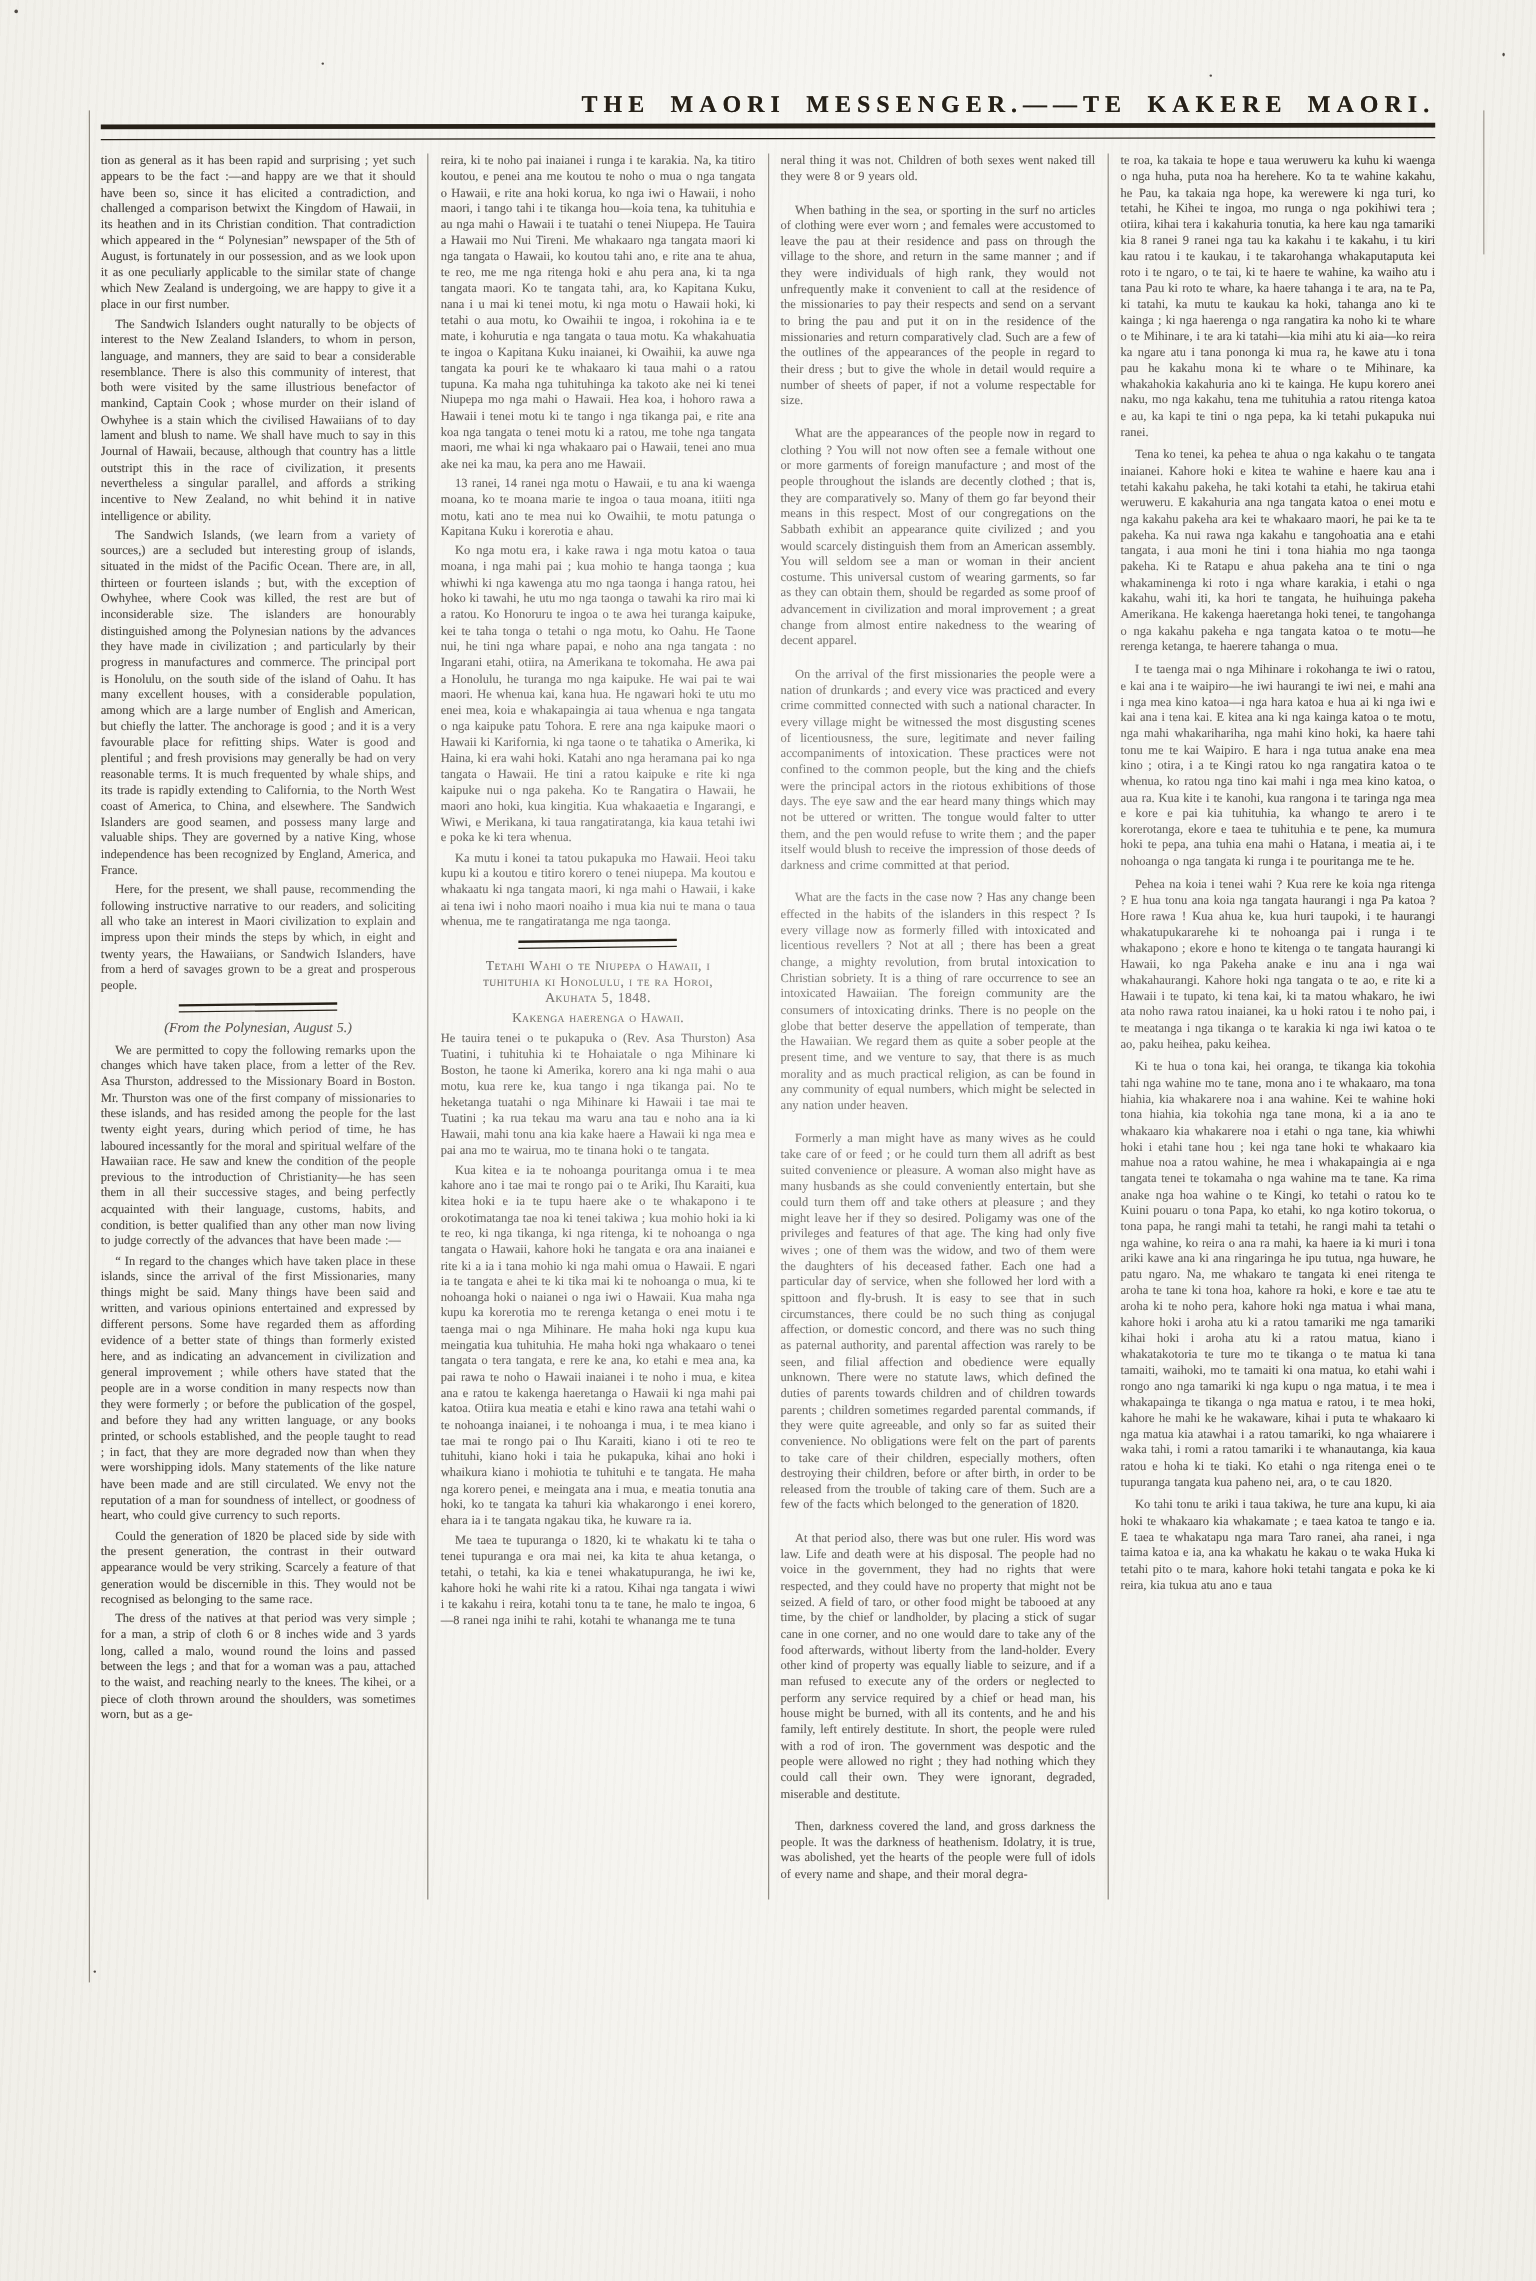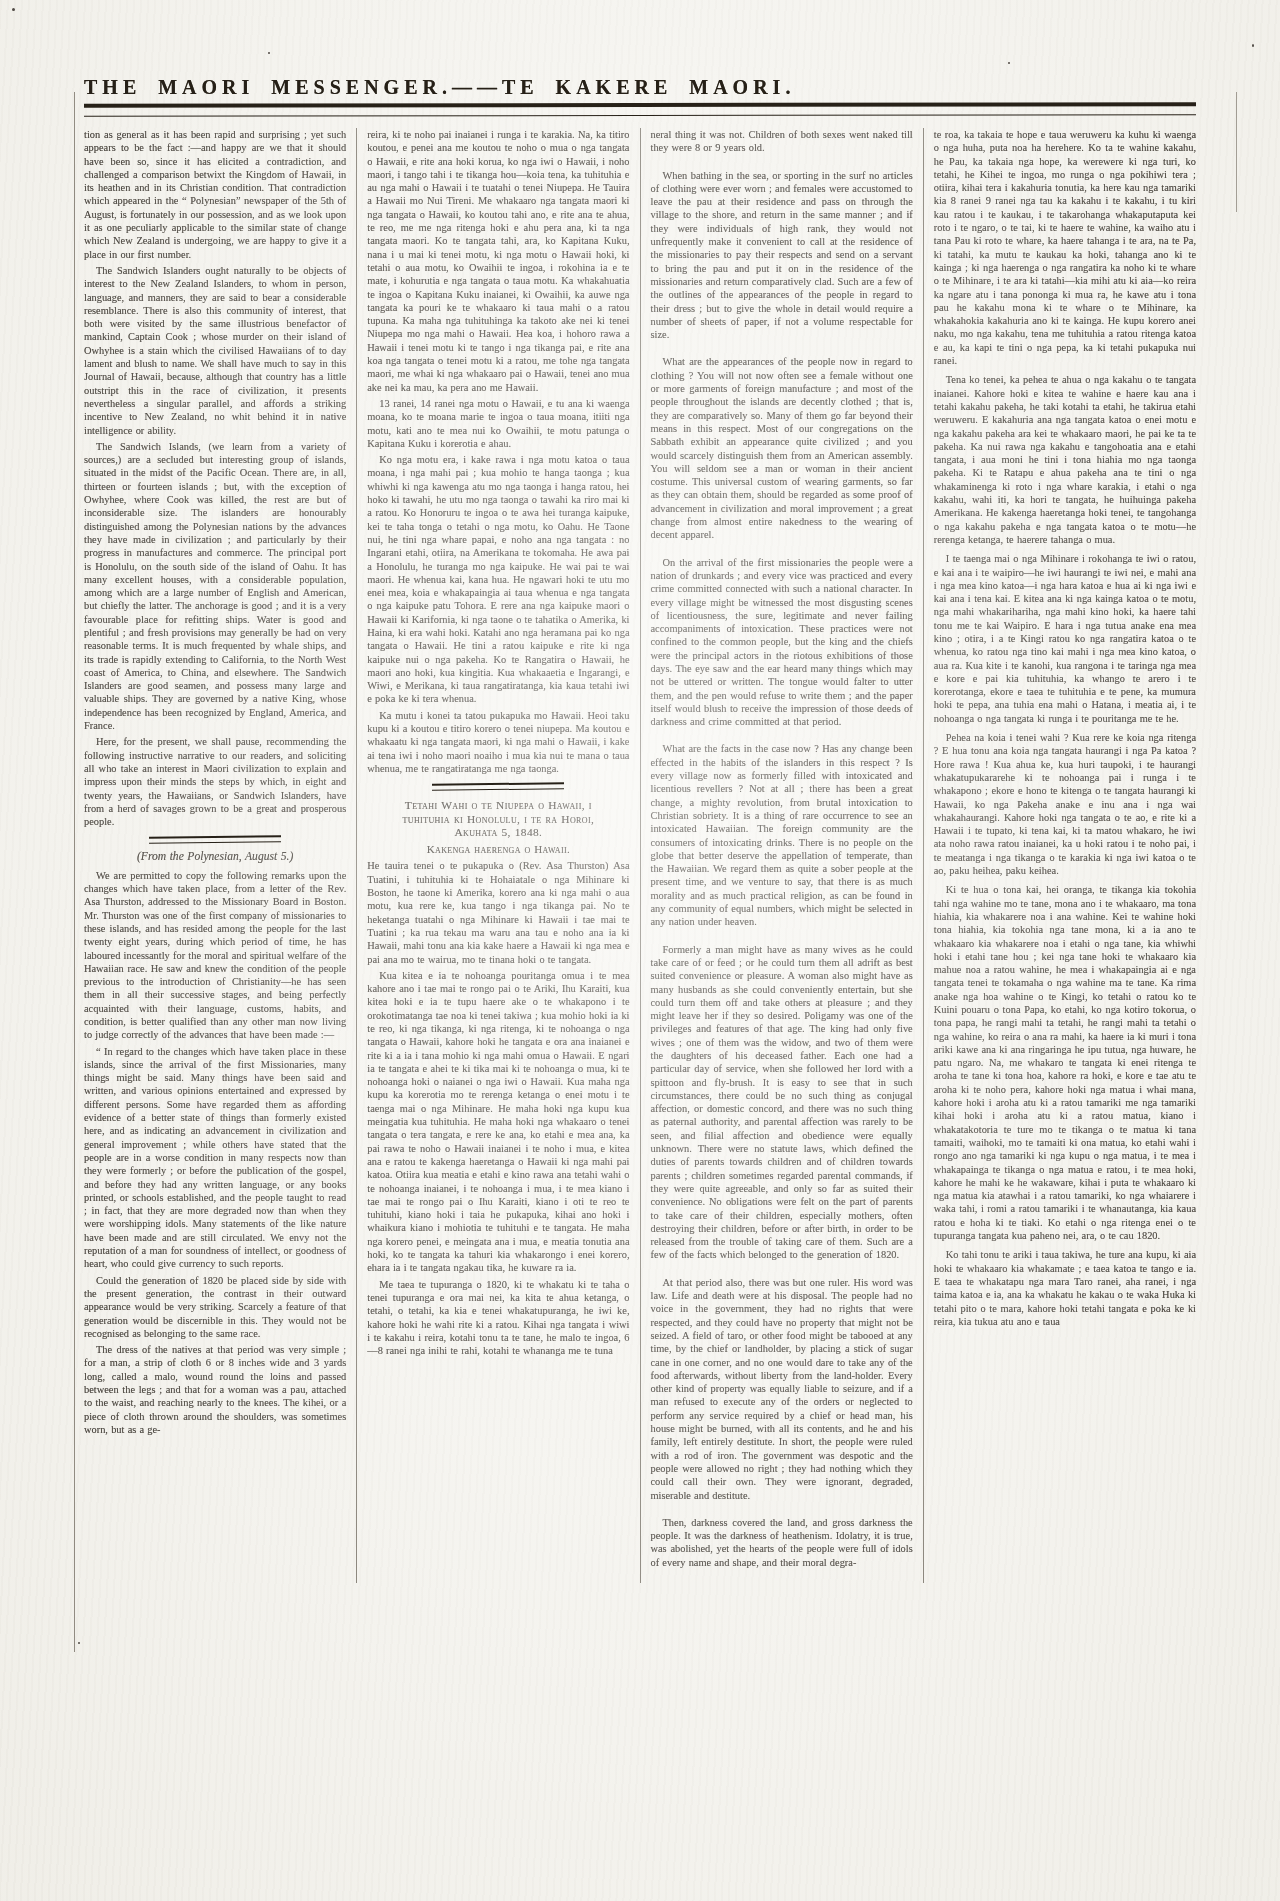--- a/index.html
+++ b/index.html
@@ -9,21 +9,21 @@
     font-family:"Liberation Serif","DejaVu Serif",serif;
     color:#211c15;
   }
   .page{position:absolute;inset:0;padding:0 84px;}
   .page::before{
     content:"";position:absolute;inset:0;pointer-events:none;
     background:
       radial-gradient(ellipse at 50% 40%, rgba(255,255,255,0.5), rgba(190,182,165,0.10) 95%),
       repeating-linear-gradient(93deg, rgba(120,110,92,0.030) 0 2px, rgba(0,0,0,0) 2px 7px);
   }
-  .masthead{padding-top:76px;text-align:left;position:relative;}
+  .masthead{padding-top:76px;text-align:right;position:relative;}
   .masthead-title{
     font-size:20px;font-weight:bold;letter-spacing:5px;word-spacing:7px;
     color:#262017;text-shadow:0 0 0.5px rgba(38,32,23,.65);
     white-space:nowrap;
   }
   .head-rule{margin-top:4px;height:8px;border-top:4px solid #272118;border-bottom:1px solid #272118;transform:skewY(-0.08deg);}
   .columns{display:flex;margin-top:12px;align-items:stretch;}
   .col{
     flex:1 1 0;padding:0 10px;
     font-size:10.4px;line-height:13.3px;text-align:justify;

